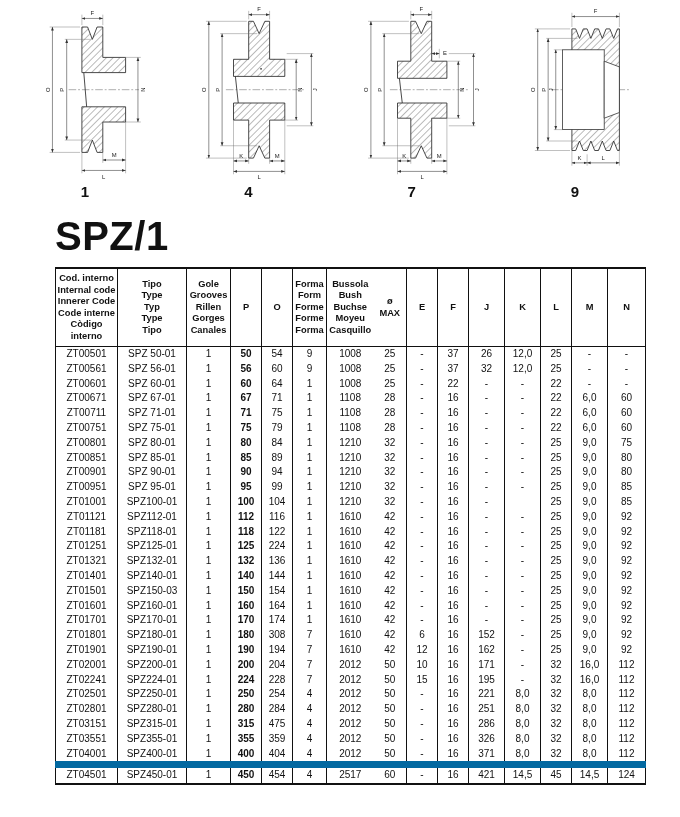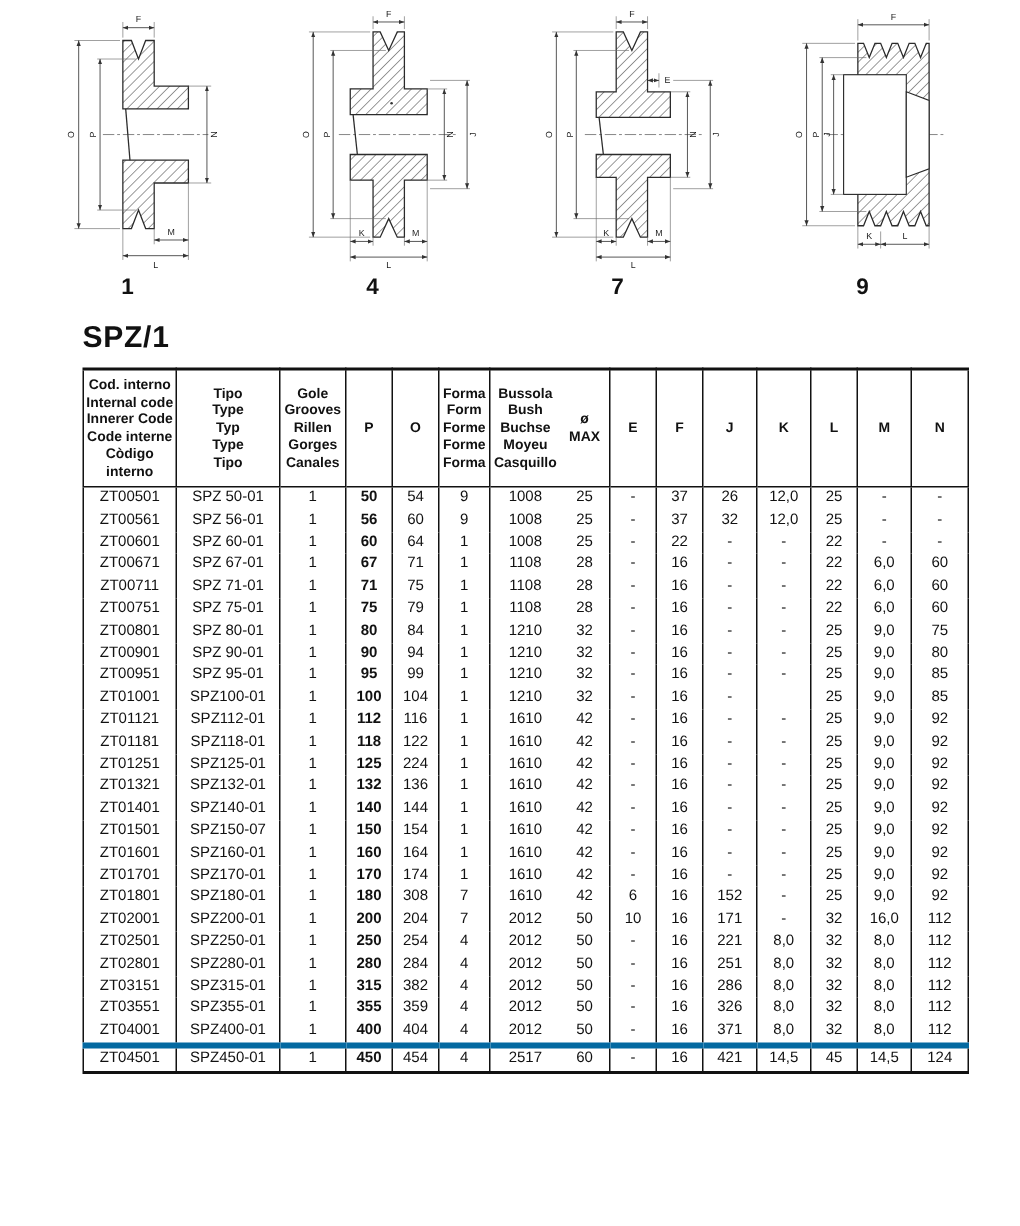--- a/index.html
+++ b/index.html
@@ -15,33 +15,33 @@
 
   svg .ol   { fill:none; stroke:#2b2b2b; stroke-width:0.9; }
   svg .hl   { fill:url(#hatch); stroke:#2b2b2b; stroke-width:0.9; }
   svg .wh   { fill:#ffffff; stroke:#2b2b2b; stroke-width:0.8; }
   svg .dim  { stroke:#3a3a3a; stroke-width:0.6; fill:none; }
   svg .ext  { stroke:#6a6a6a; stroke-width:0.45; fill:none; }
   svg .cl   { stroke:#555; stroke-width:0.5; stroke-dasharray:8 2 2 2; fill:none; }
   svg text  { font-family:"Liberation Sans",sans-serif; font-size:6.2px; fill:#1a1a1a; }
 
   
-  .title { font-size:20px; font-weight:bold; letter-spacing:0.5px; margin:14px 0 8px 55px; }
+  .title { font-size:40px; font-weight:bold; letter-spacing:0.5px; margin:14px 0 8px 55px; }
 
   
   .spec-table { border-collapse:collapse; table-layout:fixed; width:590px; margin-left:55px;
                 font-size:10px; }
   .spec-table { border:1.5px solid #111; border-top-width:2px; border-bottom-width:2px; }
   .spec-table th, .spec-table td { border-left:1px solid #111; text-align:center; vertical-align:middle; padding:0; }
   .spec-table th:first-child, .spec-table td:first-child { border-left:none;margin-top:37px; }
   .spec-table thead th { border-bottom:1.5px solid #111; font-weight:bold; font-size:9.3px; line-height:11.5px; padding:4px 0; }
   .spec-table th.nl, .spec-table td.c7 { border-left:none !important; }
   .spec-table tbody td { height:14.8px; line-height:14.8px; font-size:10px; white-space:nowrap; }
   .spec-table tbody td.c3 { font-weight:bold; }
-  .spec-table tbody tr:last-child td { border-top:4px solid #0369a1; }
+  .spec-table tbody tr:last-child td { border-top:7px solid #0369a1; }
 </style>
 </head>
 <body>
 
 <div class="page">
 
   <div class="drawings">
 
     <div class="fig">
       <svg viewBox="0 0 160 184">
@@ -417,20 +417,37 @@
           <td class="c7">32</td>
           <td class="c8">-</td>
           <td class="c9">16</td>
           <td class="c10">-</td>
           <td class="c11">-</td>
           <td class="c12">25</td>
           <td class="c13">9,0</td>
           <td class="c14">75</td>
         </tr>
         <tr>
+          <td class="c0">ZT00851</td>
+          <td class="c1">SPZ 85-01</td>
+          <td class="c2">1</td>
+          <td class="c3">85</td>
+          <td class="c4">89</td>
+          <td class="c5">1</td>
+          <td class="c6">1210</td>
+          <td class="c7">32</td>
+          <td class="c8">-</td>
+          <td class="c9">16</td>
+          <td class="c10">-</td>
+          <td class="c11">-</td>
+          <td class="c12">25</td>
+          <td class="c13">9,0</td>
+          <td class="c14">80</td>
+        </tr>
+        <tr>
           <td class="c0">ZT00901</td>
           <td class="c1">SPZ 90-01</td>
           <td class="c2">1</td>
           <td class="c3">90</td>
           <td class="c4">94</td>
           <td class="c5">1</td>
           <td class="c6">1210</td>
           <td class="c7">32</td>
           <td class="c8">-</td>
           <td class="c9">16</td>
@@ -554,21 +571,21 @@
           <td class="c8">-</td>
           <td class="c9">16</td>
           <td class="c10">-</td>
           <td class="c11">-</td>
           <td class="c12">25</td>
           <td class="c13">9,0</td>
           <td class="c14">92</td>
         </tr>
         <tr>
           <td class="c0">ZT01501</td>
-          <td class="c1">SPZ150-07</td>
+          <td class="c1">SPZ150-03</td>
           <td class="c2">1</td>
           <td class="c3">150</td>
           <td class="c4">154</td>
           <td class="c5">1</td>
           <td class="c6">1610</td>
           <td class="c7">42</td>
           <td class="c8">-</td>
           <td class="c9">16</td>
           <td class="c10">-</td>
           <td class="c11">-</td>
@@ -615,20 +632,37 @@
           <td class="c1">SPZ180-01</td>
           <td class="c2">1</td>
           <td class="c3">180</td>
           <td class="c4">308</td>
           <td class="c5">7</td>
           <td class="c6">1610</td>
           <td class="c7">42</td>
           <td class="c8">6</td>
           <td class="c9">16</td>
           <td class="c10">152</td>
+          <td class="c11">-</td>
+          <td class="c12">25</td>
+          <td class="c13">9,0</td>
+          <td class="c14">92</td>
+        </tr>
+        <tr>
+          <td class="c0">ZT01901</td>
+          <td class="c1">SPZ190-01</td>
+          <td class="c2">1</td>
+          <td class="c3">190</td>
+          <td class="c4">194</td>
+          <td class="c5">7</td>
+          <td class="c6">1610</td>
+          <td class="c7">42</td>
+          <td class="c8">12</td>
+          <td class="c9">16</td>
+          <td class="c10">162</td>
           <td class="c11">-</td>
           <td class="c12">25</td>
           <td class="c13">9,0</td>
           <td class="c14">92</td>
         </tr>
         <tr>
           <td class="c0">ZT02001</td>
           <td class="c1">SPZ200-01</td>
           <td class="c2">1</td>
           <td class="c3">200</td>
@@ -638,20 +672,37 @@
           <td class="c7">50</td>
           <td class="c8">10</td>
           <td class="c9">16</td>
           <td class="c10">171</td>
           <td class="c11">-</td>
           <td class="c12">32</td>
           <td class="c13">16,0</td>
           <td class="c14">112</td>
         </tr>
         <tr>
+          <td class="c0">ZT02241</td>
+          <td class="c1">SPZ224-01</td>
+          <td class="c2">1</td>
+          <td class="c3">224</td>
+          <td class="c4">228</td>
+          <td class="c5">7</td>
+          <td class="c6">2012</td>
+          <td class="c7">50</td>
+          <td class="c8">15</td>
+          <td class="c9">16</td>
+          <td class="c10">195</td>
+          <td class="c11">-</td>
+          <td class="c12">32</td>
+          <td class="c13">16,0</td>
+          <td class="c14">112</td>
+        </tr>
+        <tr>
           <td class="c0">ZT02501</td>
           <td class="c1">SPZ250-01</td>
           <td class="c2">1</td>
           <td class="c3">250</td>
           <td class="c4">254</td>
           <td class="c5">4</td>
           <td class="c6">2012</td>
           <td class="c7">50</td>
           <td class="c8">-</td>
           <td class="c9">16</td>
@@ -676,21 +727,21 @@
           <td class="c11">8,0</td>
           <td class="c12">32</td>
           <td class="c13">8,0</td>
           <td class="c14">112</td>
         </tr>
         <tr>
           <td class="c0">ZT03151</td>
           <td class="c1">SPZ315-01</td>
           <td class="c2">1</td>
           <td class="c3">315</td>
-          <td class="c4">382</td>
+          <td class="c4">475</td>
           <td class="c5">4</td>
           <td class="c6">2012</td>
           <td class="c7">50</td>
           <td class="c8">-</td>
           <td class="c9">16</td>
           <td class="c10">286</td>
           <td class="c11">8,0</td>
           <td class="c12">32</td>
           <td class="c13">8,0</td>
           <td class="c14">112</td>

